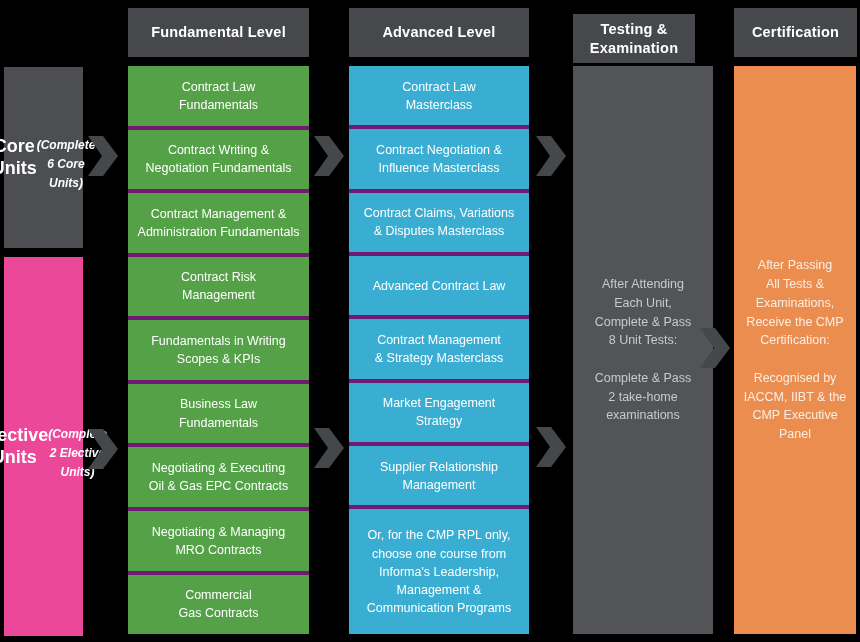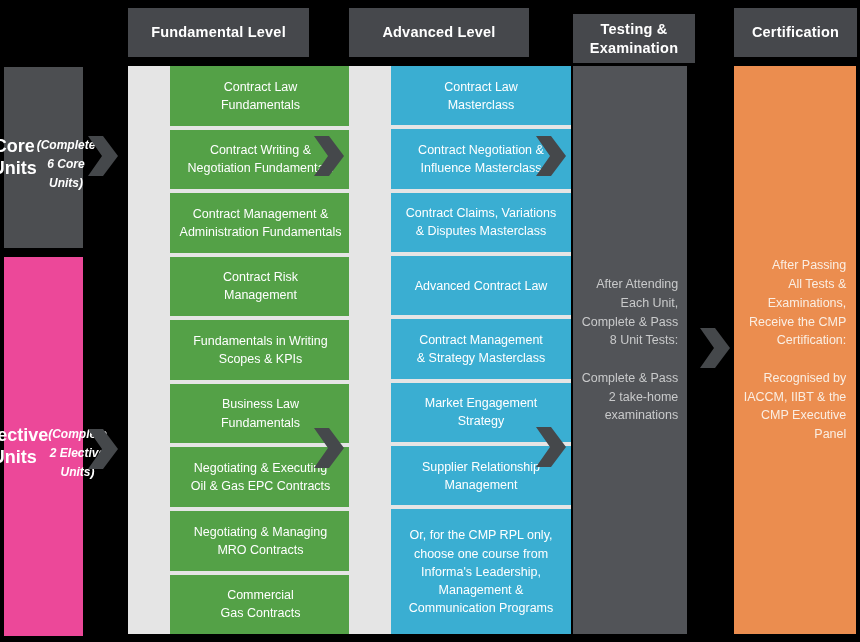--- a/index.html
+++ b/index.html
@@ -27,40 +27,40 @@
     color:#fff;display:flex;
     align-items:center;justify-content:center;text-align:center;
   }
   .side-core{top:67px;height:181px;background:#4c4e51;}
   .side-elective{top:257px;height:379px;background:#ec4899;}
   .side-title{font-weight:bold;font-size:18px;line-height:1.2;white-space:pre-line;}
   .side-note{margin-top:14px;font-style:italic;font-weight:600;font-size:12px;line-height:1.6;white-space:pre-line;}
 
   .unit-col{
     position:absolute;top:66px;height:568px;
-    background:#e5e5e5;display:flex;flex-direction:column;gap:4px;padding-left:42px;
+    background:#701a75;display:flex;flex-direction:column;gap:4px;
   }
   .col-fundamental{left:128px;width:181px;}
   .col-advanced{left:349px;width:180px;}
   .unit{
     flex:1;display:flex;align-items:center;justify-content:center;
     text-align:center;color:#fff;font-size:12.5px;line-height:1.45;
     white-space:pre-line;padding:2px 6px;box-sizing:border-box;
   }
   .col-fundamental .unit{background:#54a147;}
   .col-advanced .unit{background:#3aaed2;}
   .col-advanced .unit:last-child{flex:2.18;}
 
   .big-box{
     position:absolute;top:66px;height:568px;
     display:flex;align-items:center;justify-content:center;
-    text-align:right;font-size:12.5px;line-height:1.5;
+    text-align:center;font-size:12.5px;line-height:1.5;
     white-space:pre-line;box-sizing:border-box;padding:0 8px;
   }
-  .box-testing{left:573px;width:114px;background:#525458;color:#c9cacb;}
+  .box-testing{left:573px;width:140px;background:#525458;color:#c9cacb;}
   .box-certification{left:734px;width:122px;background:#eb8d4f;color:#faeee3;}
 
   .arrow{position:absolute;width:30px;height:40px;}
   .arrow svg{display:block;width:100%;height:100%;}
 </style>
 </head>
 <body>
 
 <div class="stage">
 

